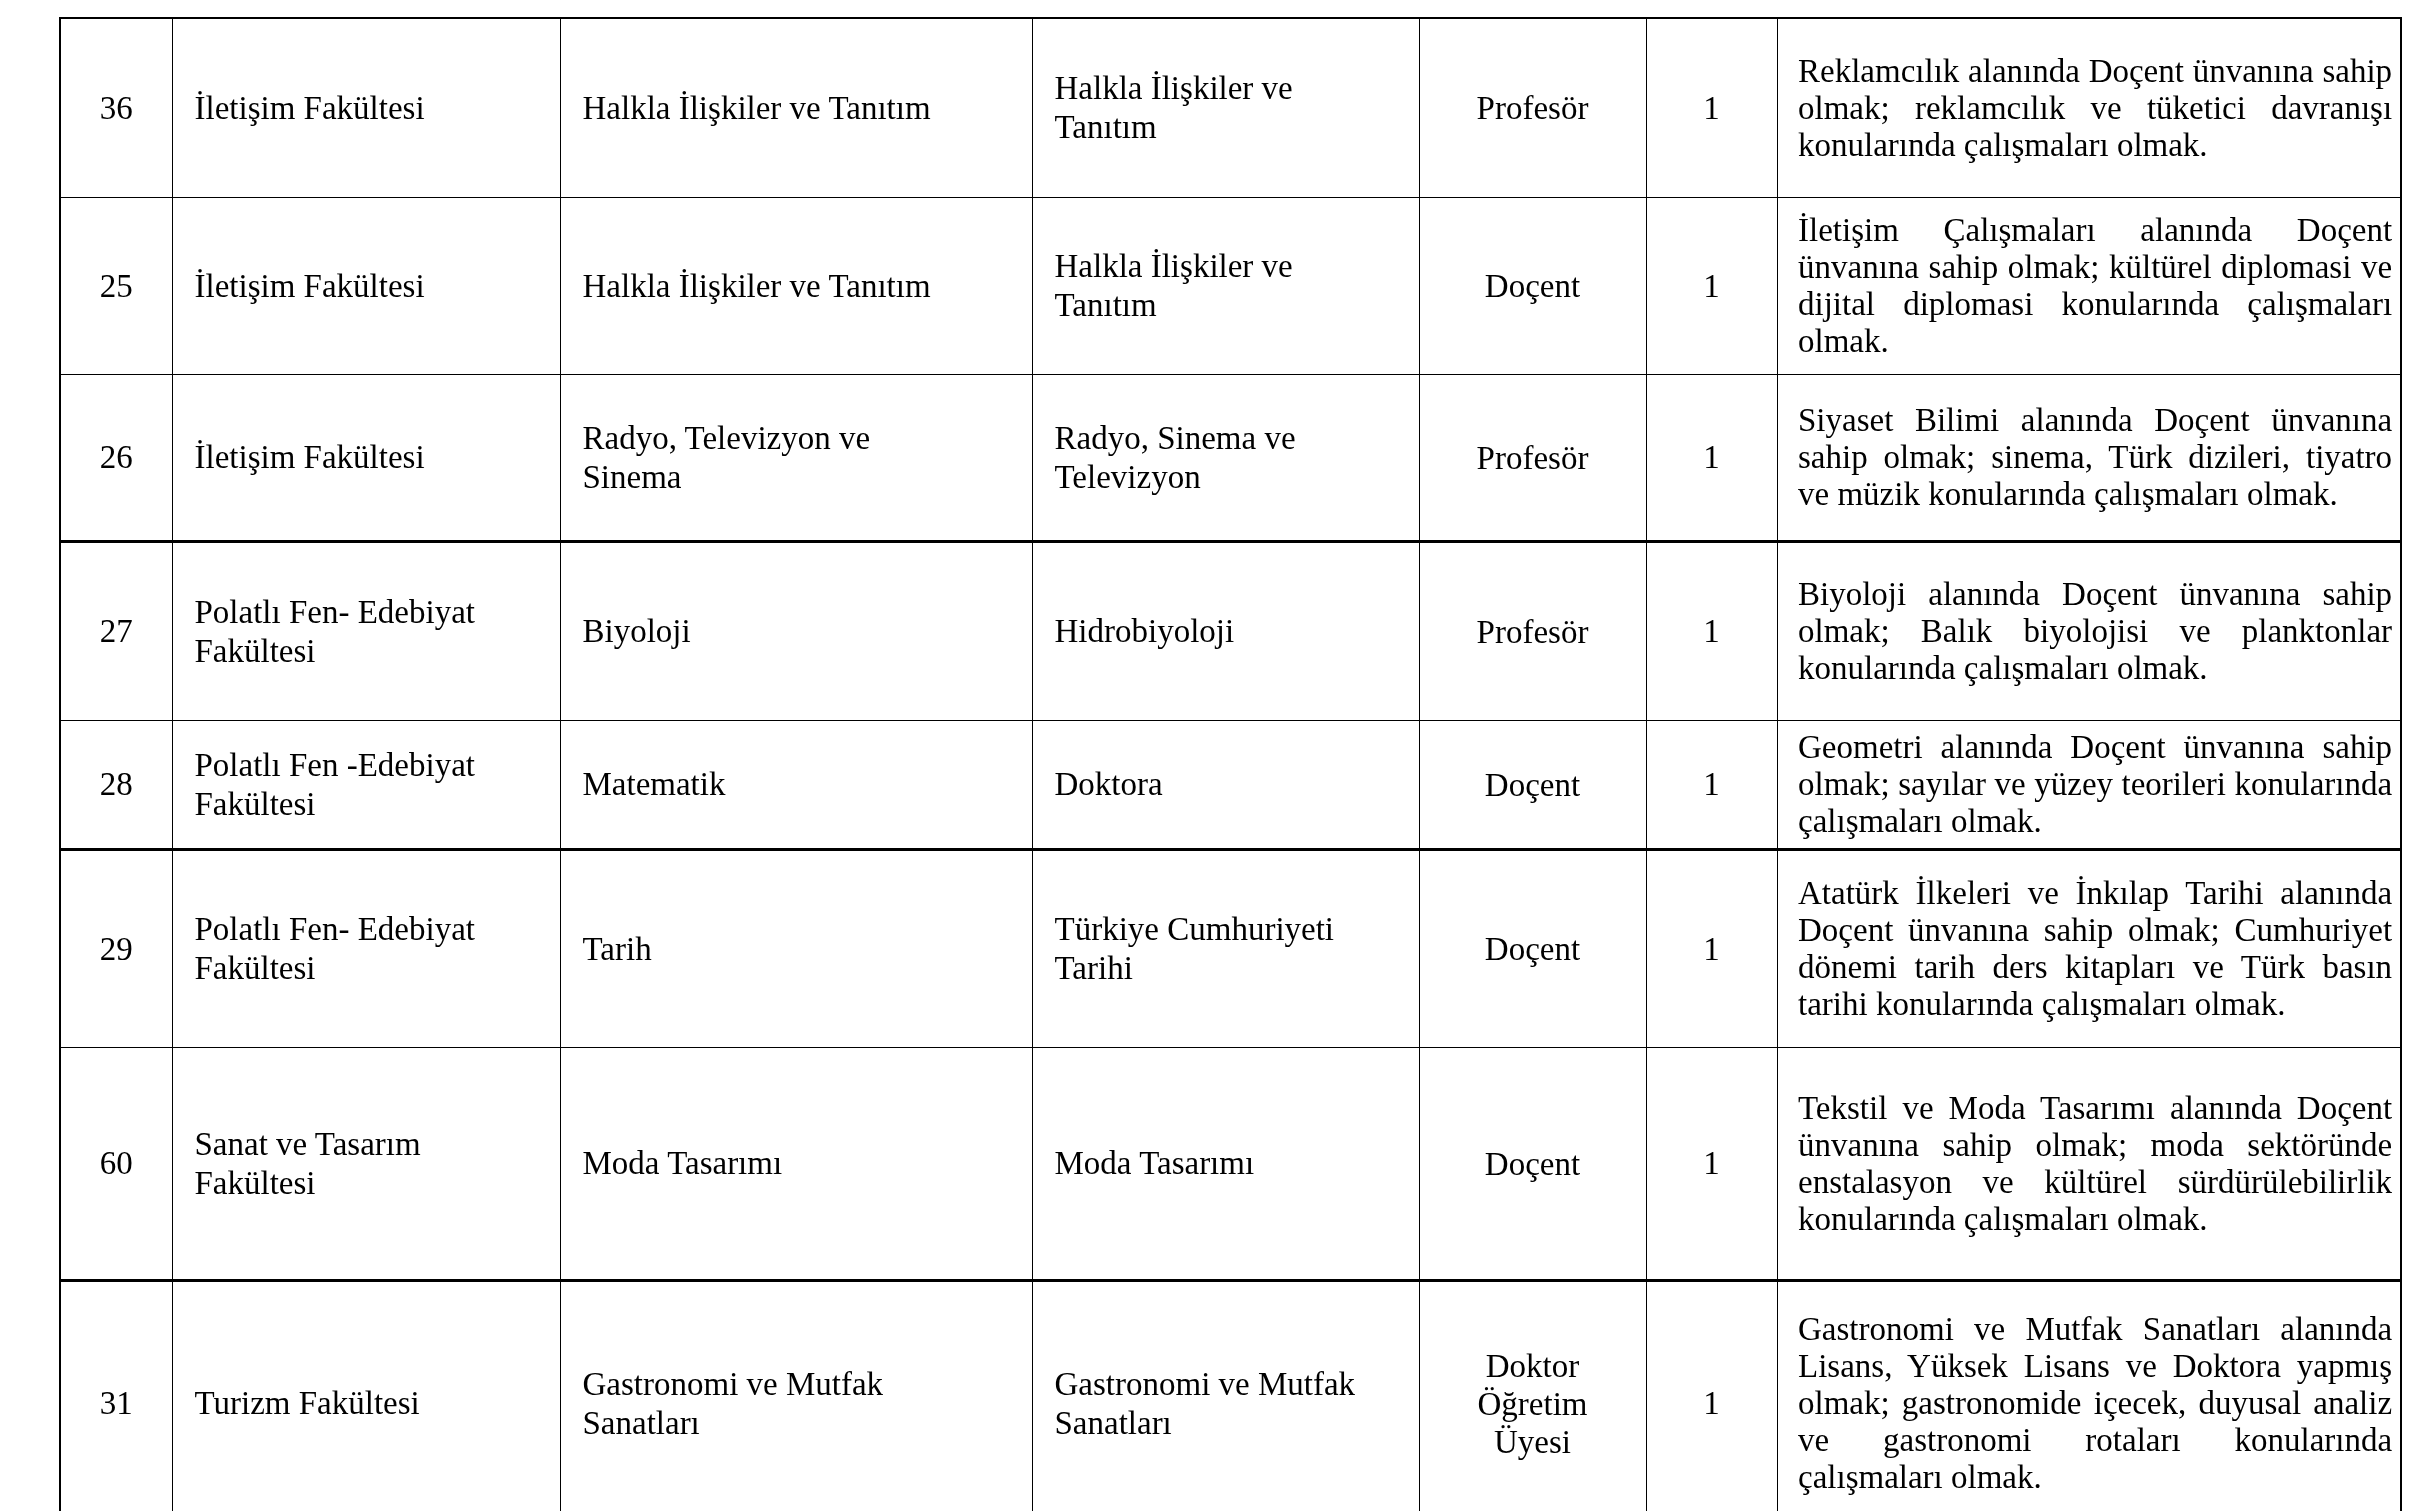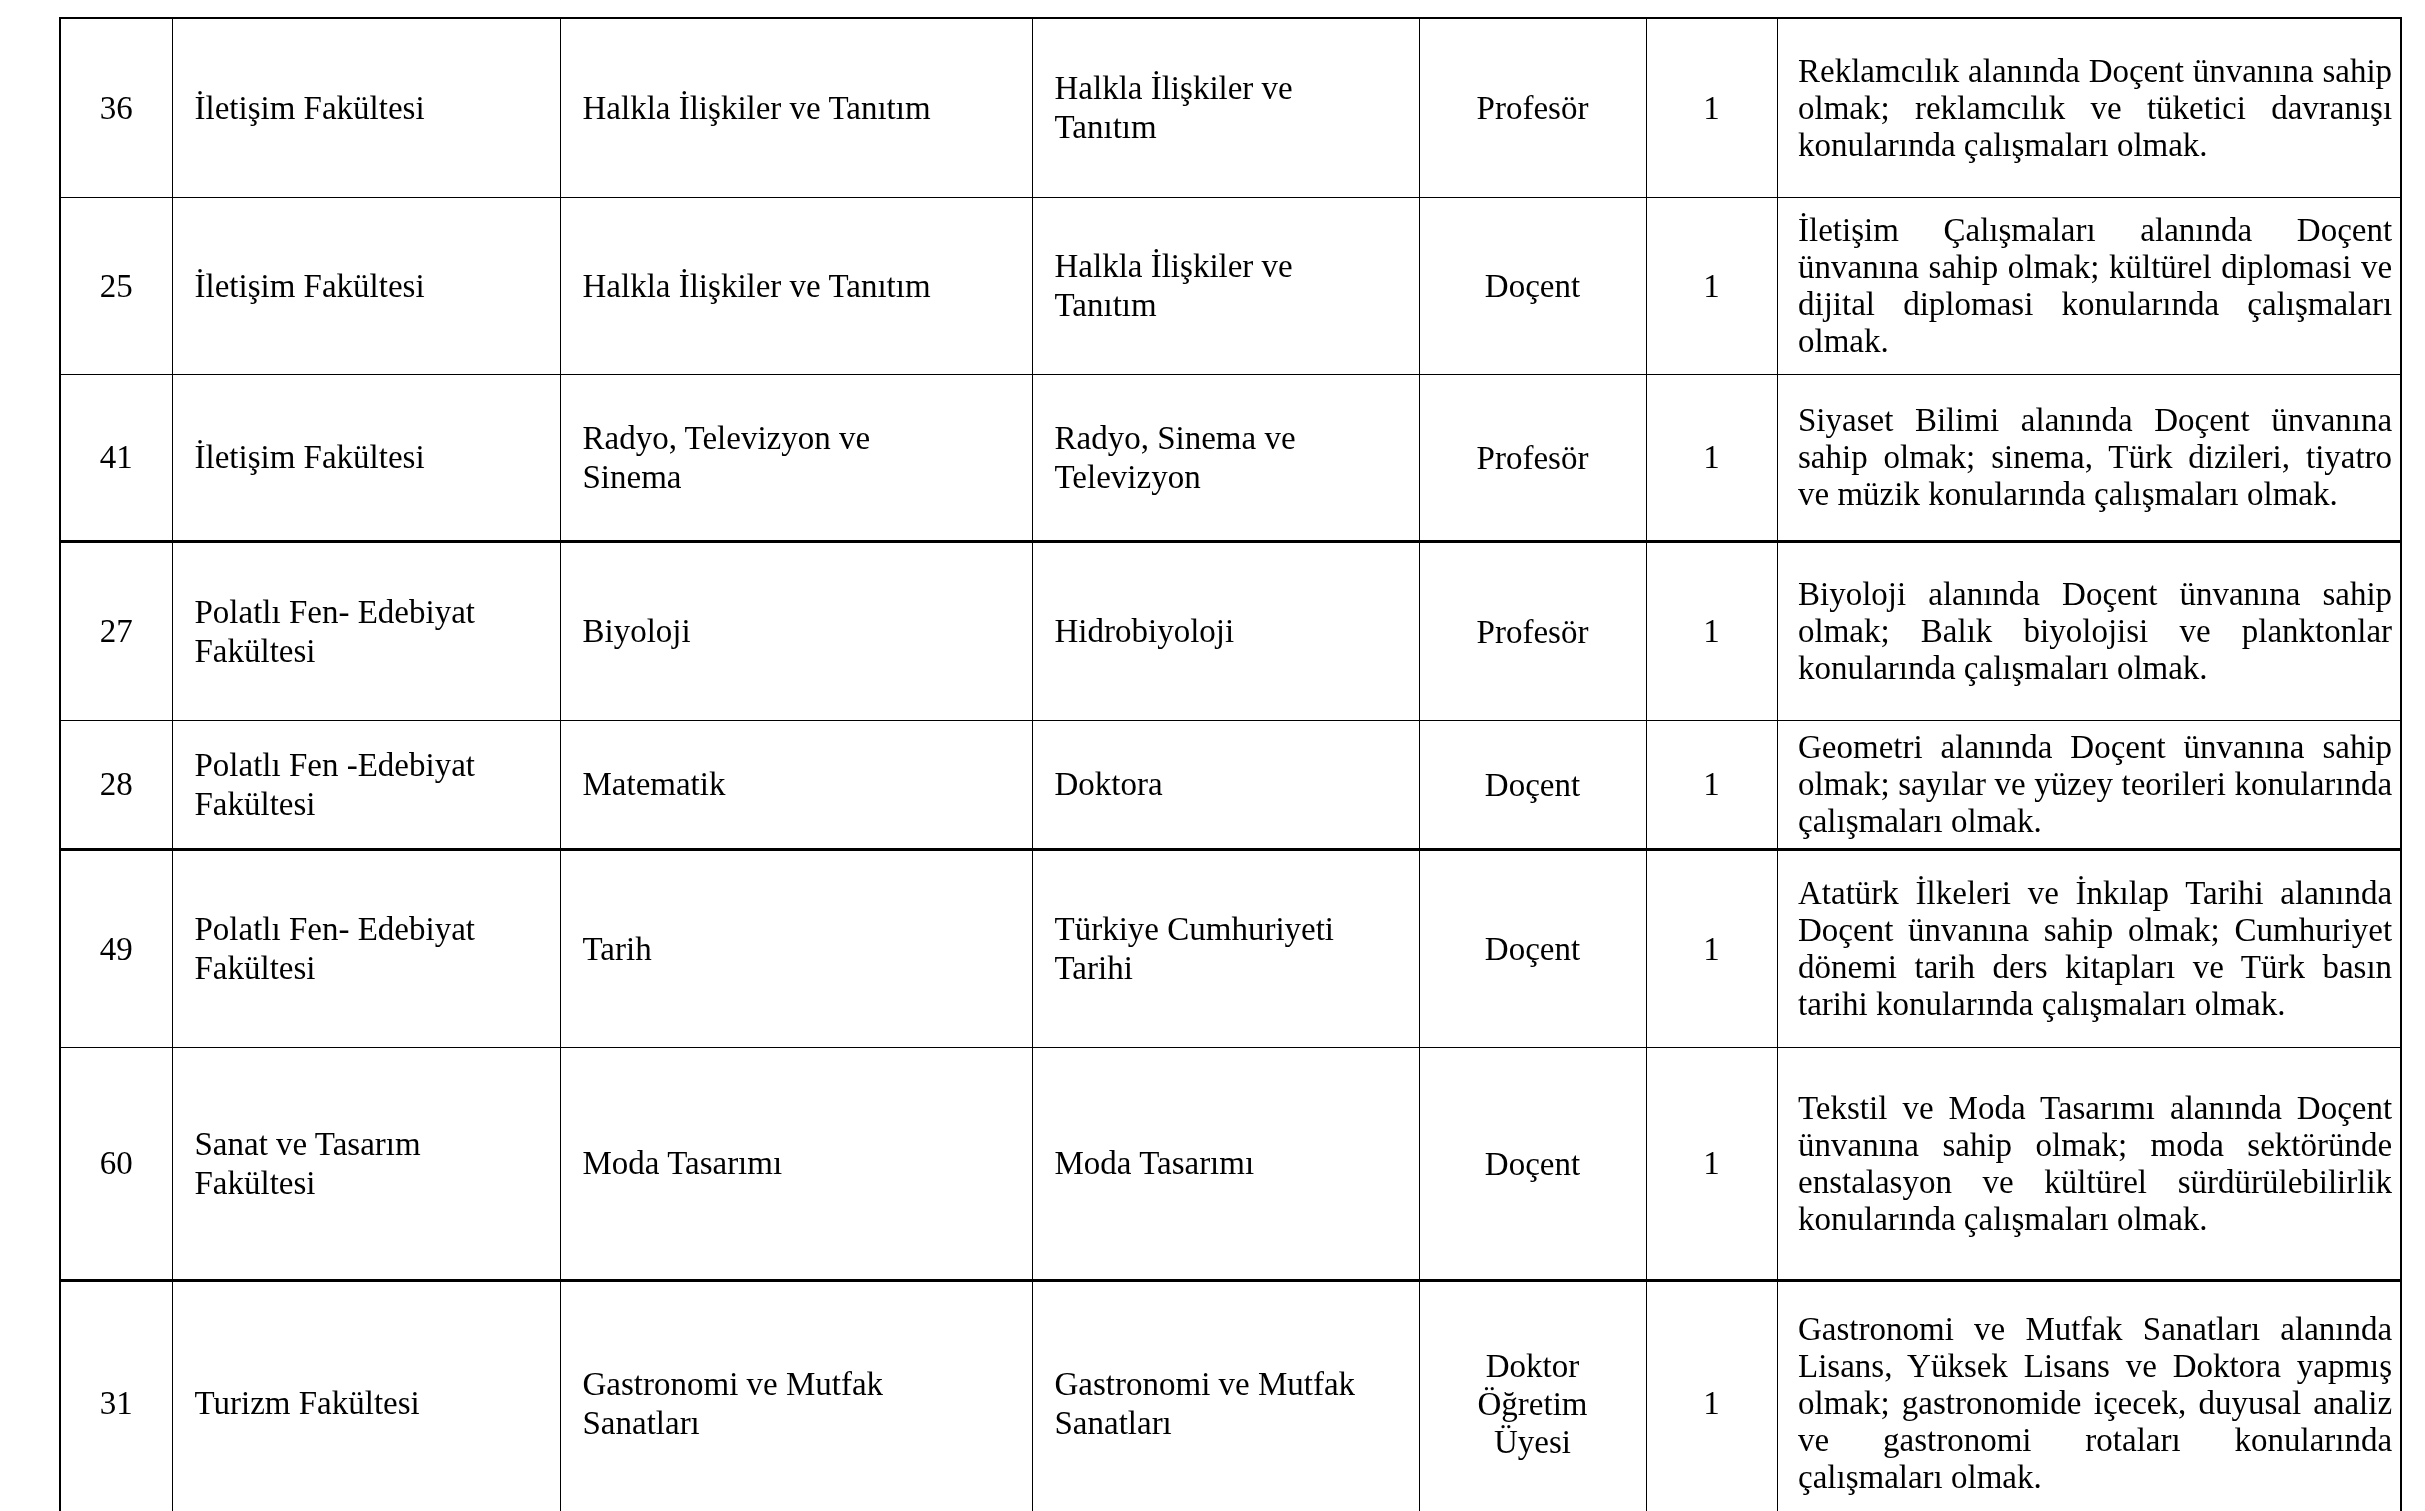--- a/index.html
+++ b/index.html
@@ -94,21 +94,21 @@
         <td class="num">25</td>
         <td class="fac">İletişim Fakültesi</td>
         <td class="dept">Halkla İlişkiler ve Tanıtım</td>
         <td class="prog">Halkla İlişkiler ve
 Tanıtım</td>
         <td class="title">Doçent</td>
         <td class="count">1</td>
         <td class="desc">İletişim Çalışmaları alanında Doçent ünvanına sahip olmak; kültürel diplomasi ve dijital diplomasi konularında çalışmaları olmak.</td>
       </tr>
       <tr class="h2 thick">
-        <td class="num">41</td>
+        <td class="num">26</td>
         <td class="fac">İletişim Fakültesi</td>
         <td class="dept">Radyo, Televizyon ve
 Sinema</td>
         <td class="prog">Radyo, Sinema ve
 Televizyon</td>
         <td class="title">Profesör</td>
         <td class="count">1</td>
         <td class="desc">Siyaset Bilimi alanında Doçent ünvanına sahip olmak; sinema, Türk dizileri, tiyatro ve müzik konularında çalışmaları olmak.</td>
       </tr>
       <tr class="h3">
@@ -125,21 +125,21 @@
         <td class="num">28</td>
         <td class="fac">Polatlı Fen -Edebiyat
 Fakültesi</td>
         <td class="dept">Matematik</td>
         <td class="prog">Doktora</td>
         <td class="title">Doçent</td>
         <td class="count">1</td>
         <td class="desc">Geometri alanında Doçent ünvanına sahip olmak; sayılar ve yüzey teorileri konularında çalışmaları olmak.</td>
       </tr>
       <tr class="h5">
-        <td class="num">49</td>
+        <td class="num">29</td>
         <td class="fac">Polatlı Fen- Edebiyat
 Fakültesi</td>
         <td class="dept">Tarih</td>
         <td class="prog">Türkiye Cumhuriyeti
 Tarihi</td>
         <td class="title">Doçent</td>
         <td class="count">1</td>
         <td class="desc">Atatürk İlkeleri ve İnkılap Tarihi alanında Doçent ünvanına sahip olmak; Cumhuriyet dönemi tarih ders kitapları ve Türk basın tarihi konularında çalışmaları olmak.</td>
       </tr>
       <tr class="h6 thick">

